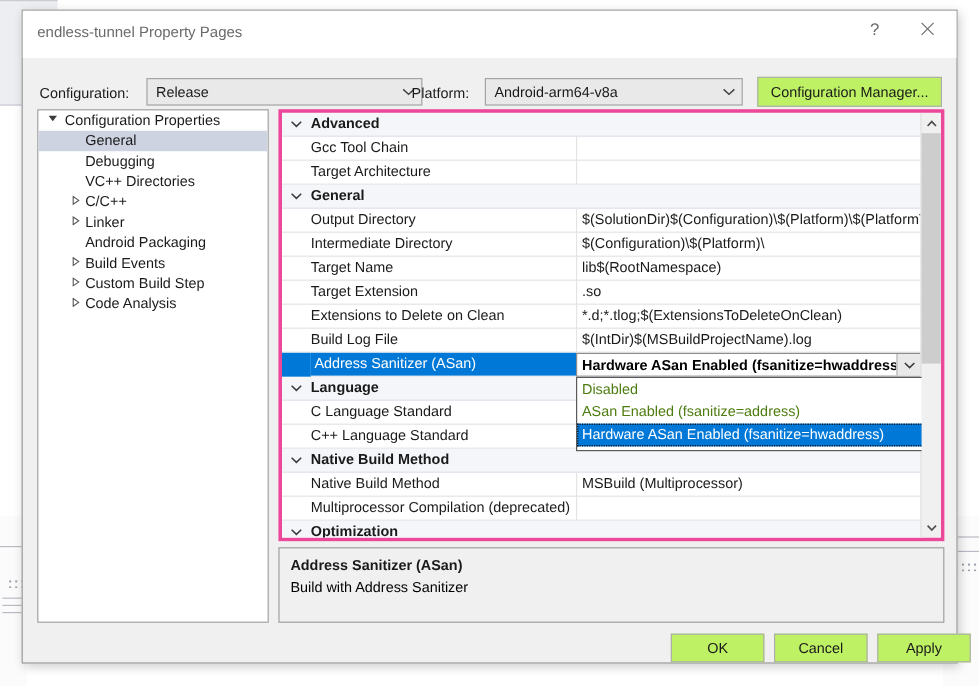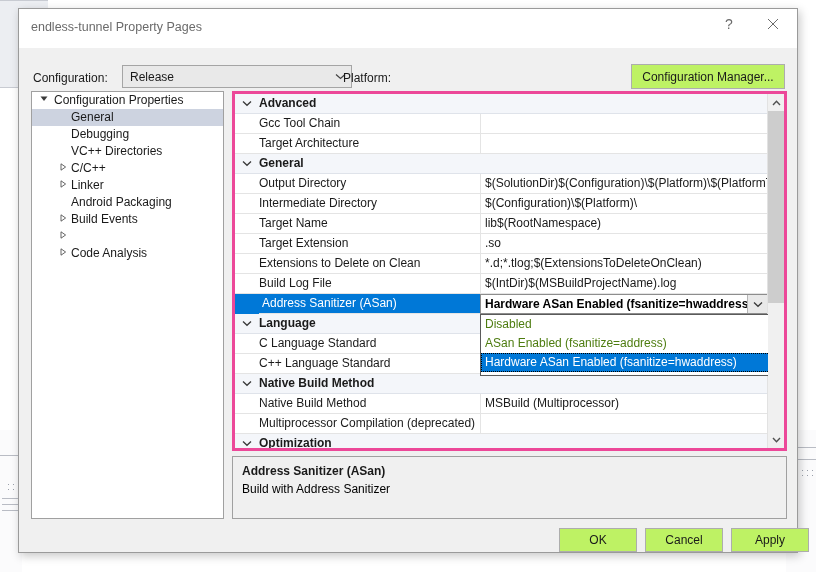--- a/index.html
+++ b/index.html
@@ -387,20 +387,28 @@
     <div class="combo" id="combo-configuration">
       <span class="combo-text">Release</span>
       <span class="combo-arrow">
         <svg width="11" height="7" viewBox="0 0 11 7">
             <polyline points="1,1.5 5.5,5.5 10,1.5" fill="none" stroke="#444" stroke-width="1.2"></polyline>
           </svg>
       </span>
     </div>
 
     <div class="lbl" id="lbl-platform">Platform:</div>
+    <div class="combo" id="combo-platform">
+      <span class="combo-text">Android-arm64-v8a</span>
+      <span class="combo-arrow">
+        <svg width="11" height="7" viewBox="0 0 11 7">
+            <polyline points="1,1.5 5.5,5.5 10,1.5" fill="none" stroke="#444" stroke-width="1.2"></polyline>
+          </svg>
+      </span>
+    </div>
 
     <div class="btn" id="btn-config-manager">
       <span>Configuration Manager...</span>
     </div>
   </div>
 
   <div id="tree-panel">
       <div class="tree-item lvl0">
         <span class="tw"><svg width="8" height="8" viewBox="0 0 8 8">
             <polygon points="0.5,1.5 7.5,1.5 4,6" fill="#3a3a3a"></polygon>
@@ -438,20 +446,21 @@
       <div class="tree-item lvl1">
         <span class="tw"><svg width="8" height="8" viewBox="0 0 8 8">
             <polygon points="2,0.8 6.6,4 2,7.2" fill="none" stroke="#555" stroke-width="0.9"></polygon>
           </svg></span>
         <span class="tlabel">Build Events</span>
       </div>
       <div class="tree-item lvl1">
         <span class="tw"><svg width="8" height="8" viewBox="0 0 8 8">
             <polygon points="2,0.8 6.6,4 2,7.2" fill="none" stroke="#555" stroke-width="0.9"></polygon>
           </svg></span>
+        <span class="tlabel">Custom Build Step</span>
       </div>
       <div class="tree-item lvl1">
         <span class="tw"><svg width="8" height="8" viewBox="0 0 8 8">
             <polygon points="2,0.8 6.6,4 2,7.2" fill="none" stroke="#555" stroke-width="0.9"></polygon>
           </svg></span>
         <span class="tlabel">Code Analysis</span>
       </div>
     </div>
 
   <div id="grid-panel">

